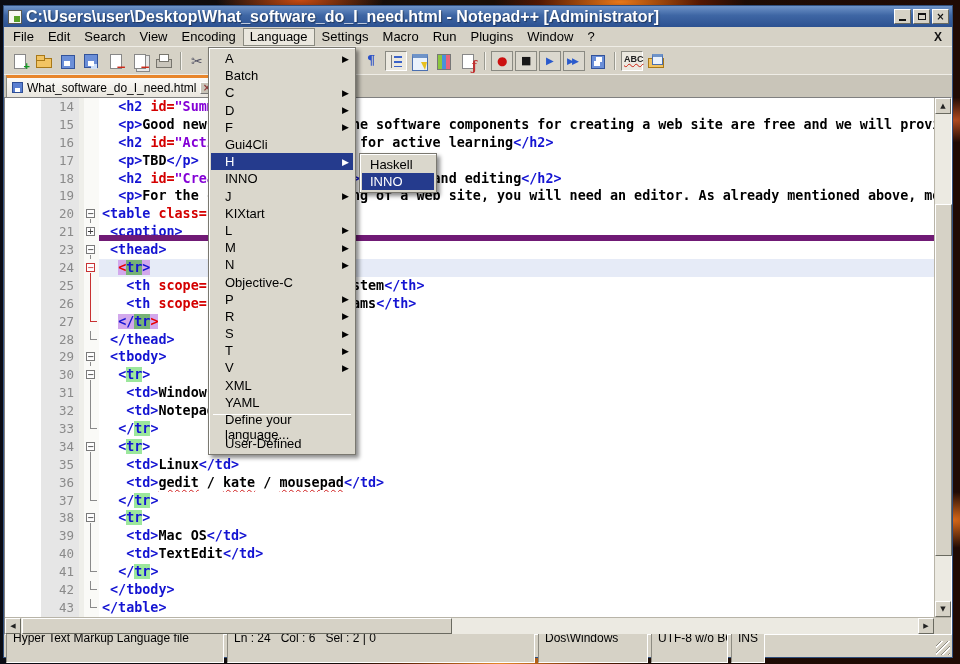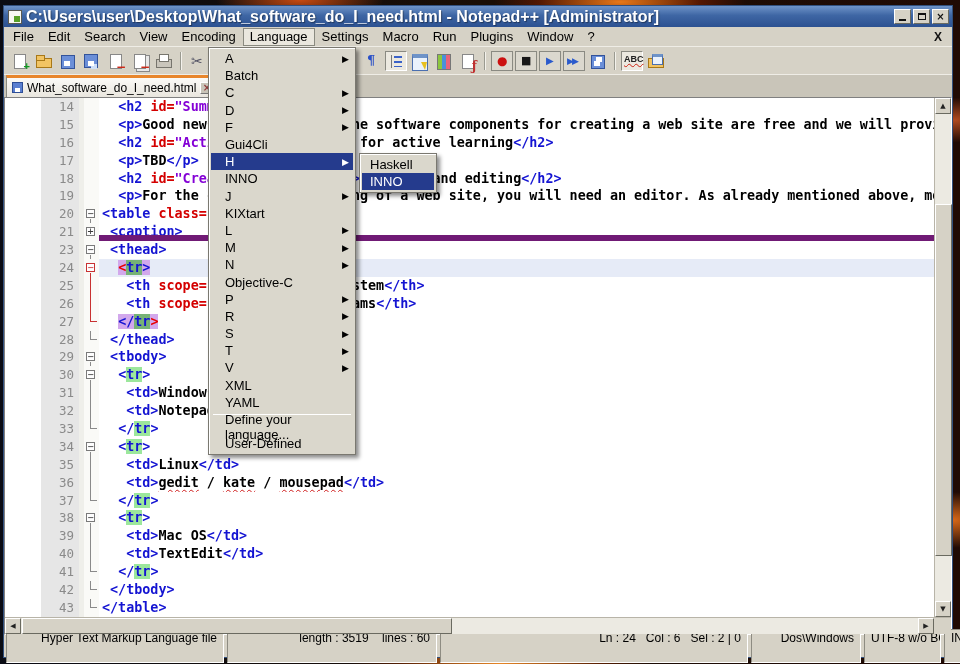--- a/index.html
+++ b/index.html
@@ -134,21 +134,21 @@
   .hscroll-row { height:17px; flex:0 0 17px; display:flex; background:#ECEAE2; border-top:1px solid #B8B4A8; position:relative; }
   .hbtn { width:16px; flex:0 0 16px; background:#D6D2C6; border:1px solid; border-color:#FFF #6A6A60 #6A6A60 #FFF;
     font:7px/14px "DejaVu Sans",sans-serif; text-align:center; color:#222; }
   .hthumb { position:absolute; left:17px; top:0; width:430px; height:16px; background:#D6D2C6; border:1px solid; border-color:#FFF #6A6A60 #6A6A60 #FFF; }
   .hscroll-row .hbtn.right { margin-left:auto; }
   .corner { width:17px; flex:0 0 17px; background:#D6D2C6; }
 
   
   .statusbar { height:22px; flex:0 0 22px; background:#D6D2C6; display:flex; align-items:center; gap:3px; padding:2px 2px; font-size:12px; }
   .spanel { height:34px; line-height:16px; border:1px solid; border-color:#8E8C82 #FFF #FFF #8E8C82; padding:0 6px; white-space:pre;
-    overflow:hidden; background:#D6D2C6;text-align:right; }
+    overflow:hidden; background:#D6D2C6; }
   .grip { width:14px; height:14px; margin-left:auto; align-self:flex-end;
     background:repeating-linear-gradient(135deg, transparent 0 3px, #8E8C82 3px 4px, #FFF 4px 5px); }
 
   
   .ddmenu { position:absolute; left:204px; top:41px; width:148px; background:#DAD7CC; border:1px solid #7A7870;
     box-shadow:inset 1px 1px 0 #FFF, 3px 3px 4px rgba(0,0,0,.45); padding:2px; z-index:50; font-size:13px; }
   .mrow { height:17.2px; display:flex; align-items:center; padding:0 4px 0 14px; color:#000; }
   .mrow .lbl { flex:1; }
   .mrow .arr { font-size:9px; color:#000; }
   .mrow.hl { background:#253B8D; color:#FFF; }
@@ -480,21 +480,20 @@
       <div class="hscroll-row">
         <div class="hbtn">◀</div>
         <div class="hthumb"></div>
         <div class="hbtn right">▶</div>
         <div class="corner"></div>
       </div>
     </div>
 
     <div class="statusbar">
       <div class="spanel" style="flex:0 0 218px">Hyper Text Markup Language file</div>
-      <div class="spanel" style="flex:0 0 210px">length : 3519    lines : 60</div>
       <div class="spanel" style="flex:0 0 308px">Ln : 24   Col : 6   Sel : 2 | 0</div>
       <div class="spanel" style="flex:0 0 110px">Dos\Windows</div>
       <div class="spanel" style="flex:0 0 77px">UTF-8 w/o BOM</div>
       <div class="spanel" style="flex:0 0 34px">INS</div>
       <div class="grip"></div>
     </div>
 
     <div class="ddmenu" id="lang-menu">
         <div class="mrow">
           <span class="lbl">A</span>

